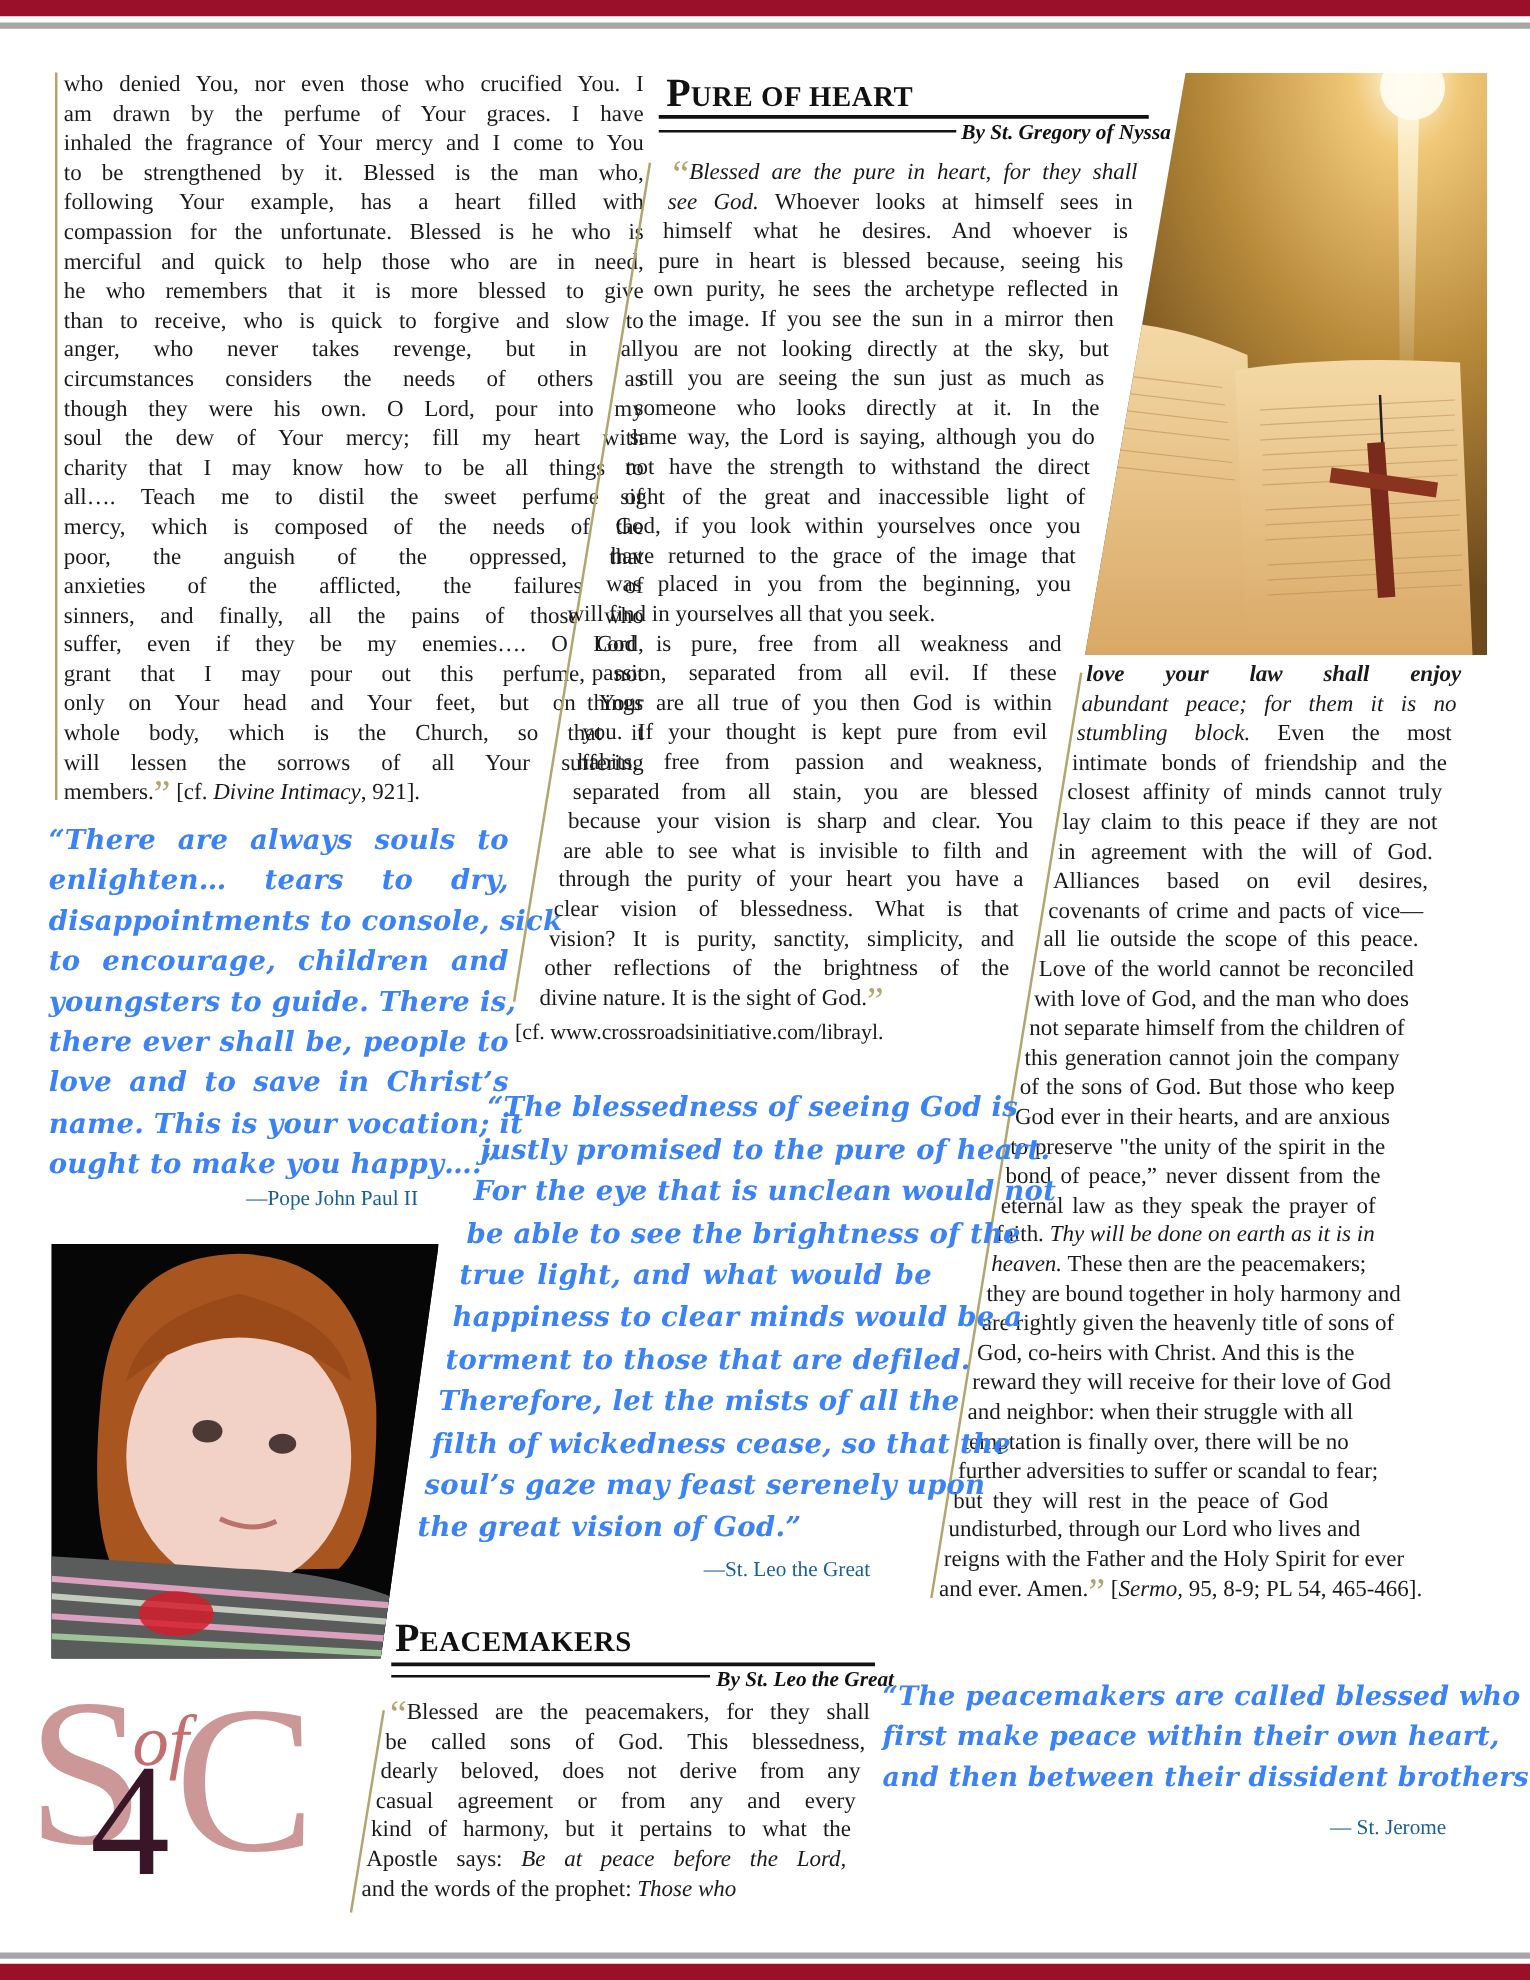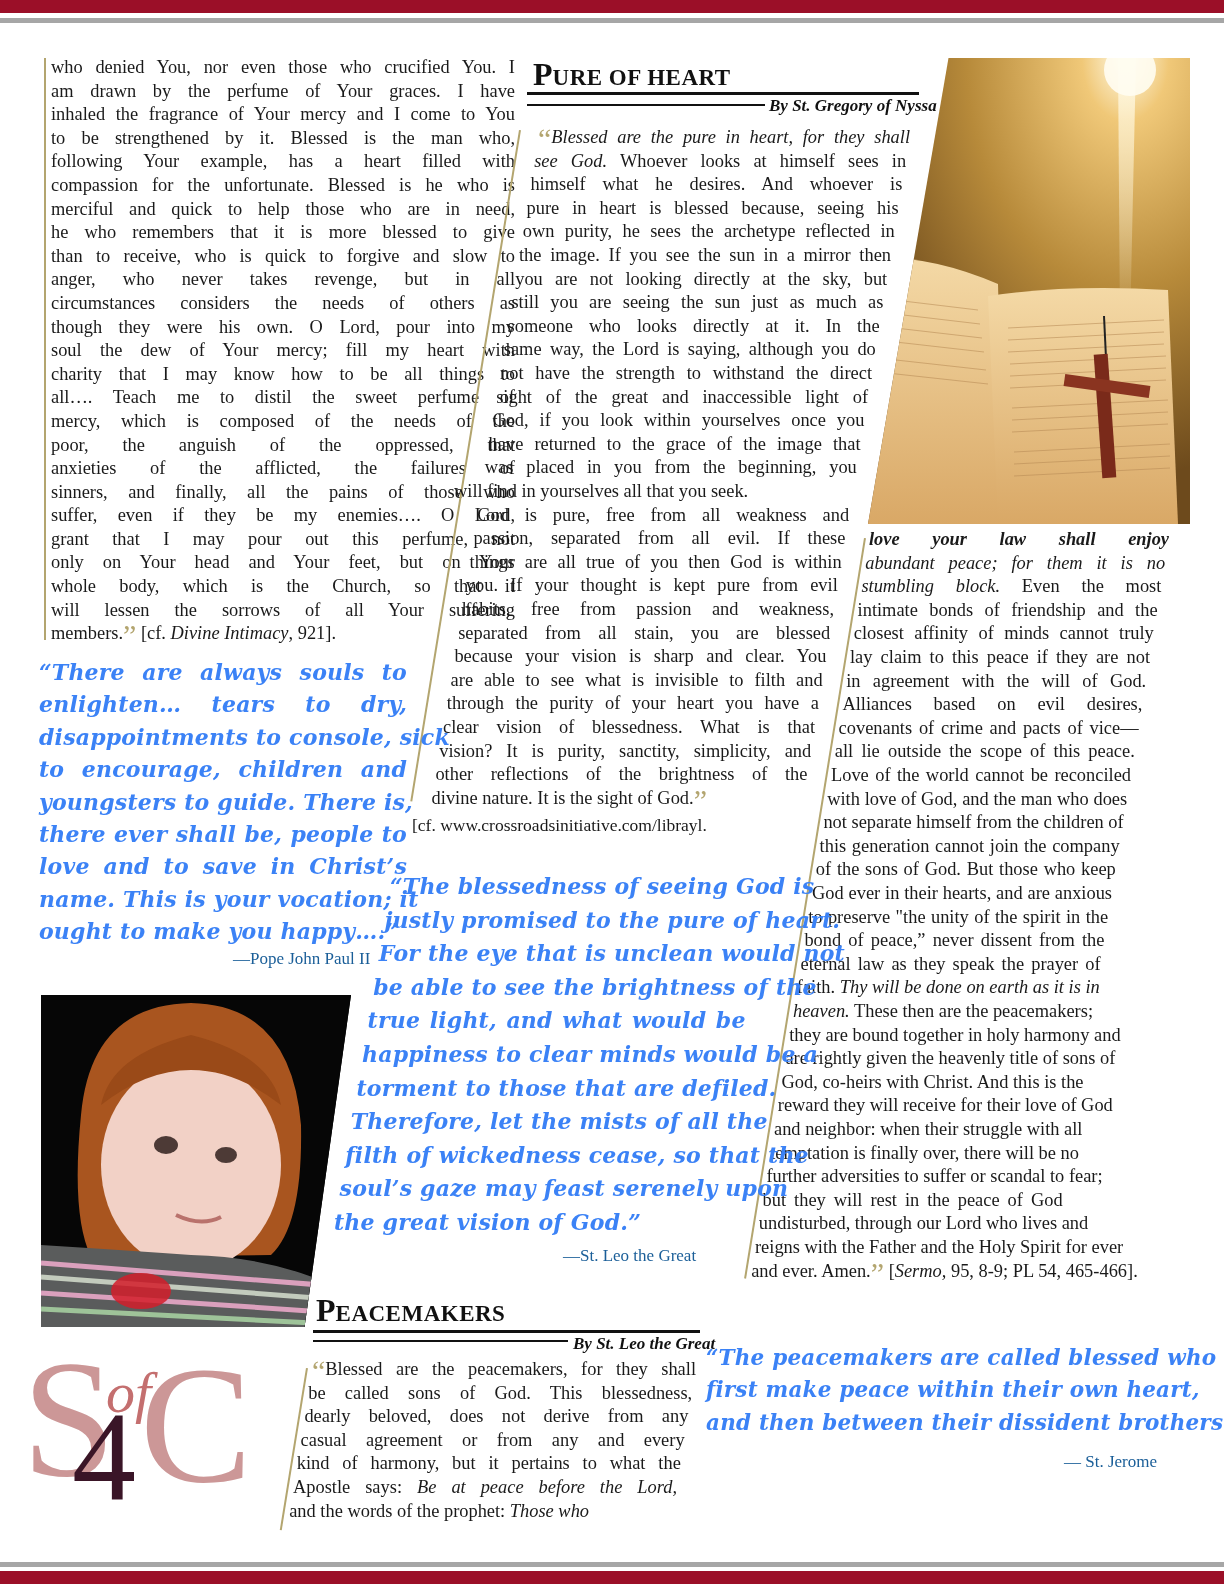--- a/index.html
+++ b/index.html
@@ -191,21 +191,21 @@
     <span class="line">“There are always souls to</span>
     <span class="line">enlighten… tears to dry,</span>
     <span class="line">disappointments to console, sick</span>
     <span class="line">to encourage, children and</span>
     <span class="line">youngsters to guide.  There is,</span>
     <span class="line">there ever shall be, people to</span>
     <span class="line">love and to save in Christ’s</span>
     <span class="line">name.  This is your vocation; it</span>
     <span class="line last">ought to make you happy….”</span>
   </div>
-<div class="attr" style="left:197px; top:949px;margin-left:36px;">—Pope John Paul II</div>
+<div class="attr" style="left:197px; top:949px;">—Pope John Paul II</div>
 
 <div class="photo" style="left:41px; top:995px; width:310px; height:332px; clip-path: polygon(0 0, 100% 0, 85% 100%, 0 100%); background:#050505;">
   <svg width="310" height="332" viewBox="0 0 310 332">
     <rect width="310" height="332" fill="#060606"></rect>
     <path d="M 40 120 Q 50 10 150 8 Q 250 10 260 130 Q 262 230 230 260 L 50 262 Q 30 220 40 120 Z" fill="#a9551f"></path>
     <ellipse cx="150" cy="170" rx="90" ry="105" fill="#f2d1c6"></ellipse>
     <path d="M 60 110 Q 150 40 240 110 Q 230 60 150 40 Q 70 60 60 110 Z" fill="#9a4a18"></path>
     <ellipse cx="125" cy="150" rx="12" ry="9" fill="#4d3a36"></ellipse>
     <ellipse cx="185" cy="160" rx="11" ry="8" fill="#4d3a36"></ellipse>
     <path d="M 135 220 Q 160 232 180 222" stroke="#b9726c" stroke-width="4" fill="none"></path>

